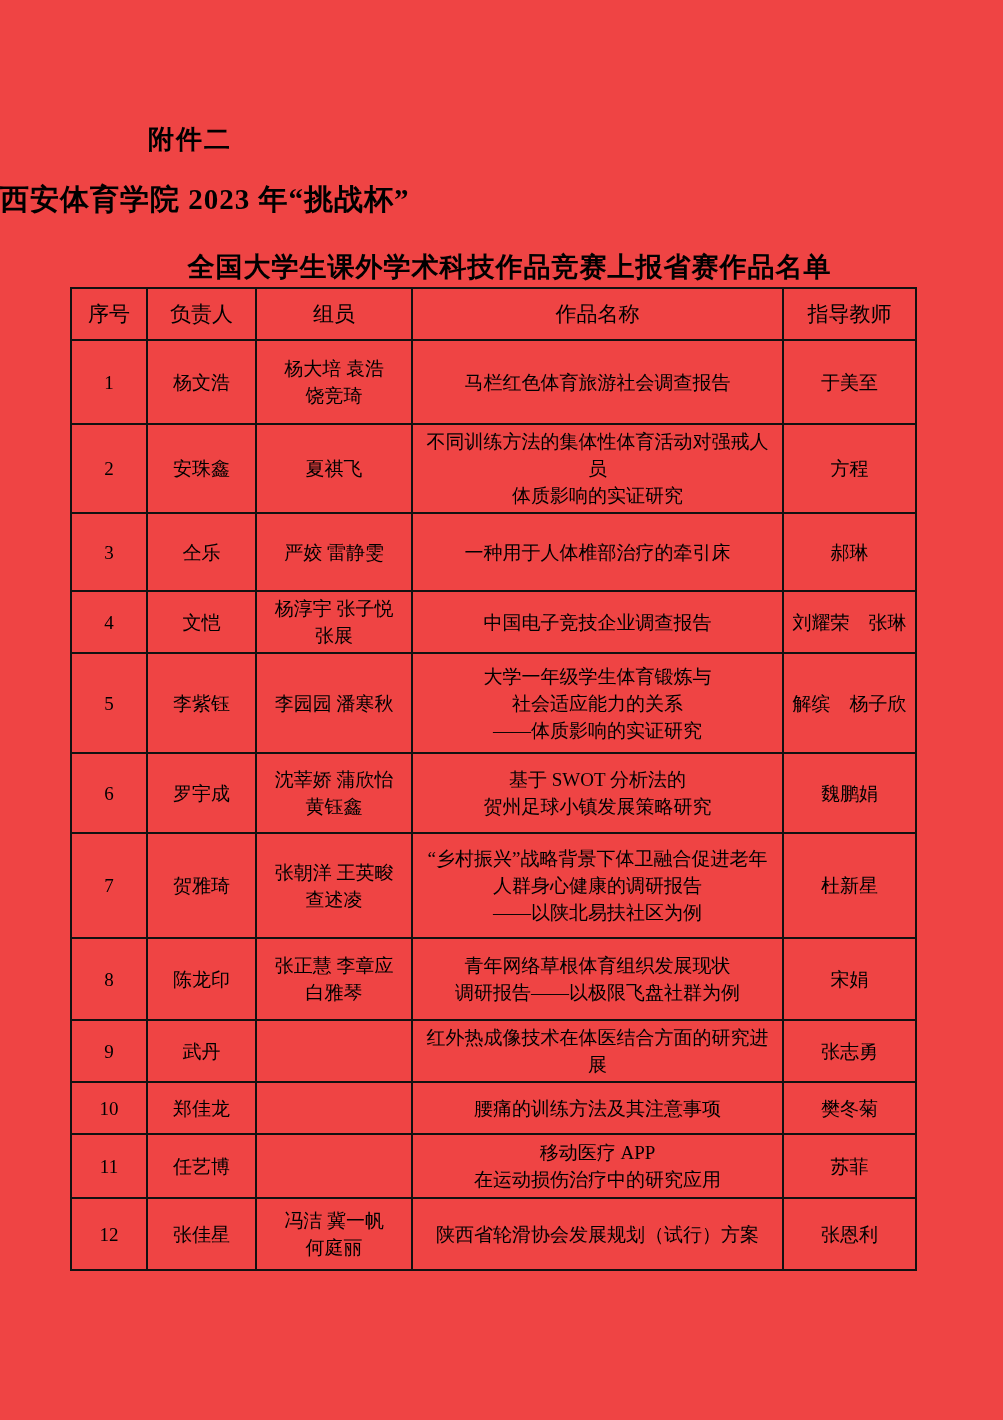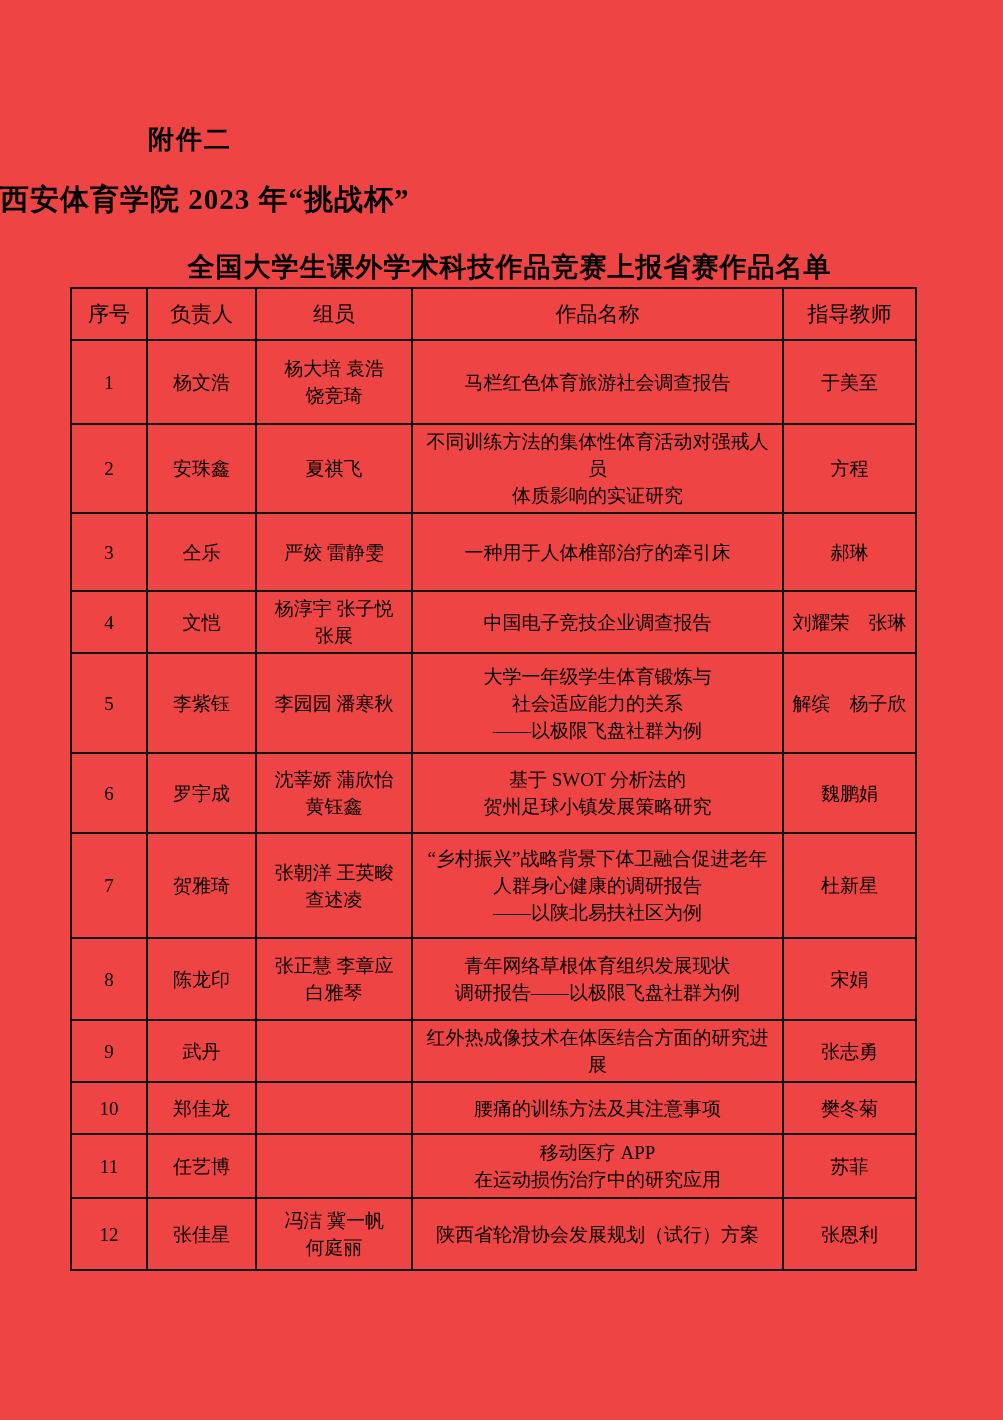--- a/index.html
+++ b/index.html
@@ -202,21 +202,21 @@
           </td>
           <td>
             <div class="line">李紫钰</div>
           </td>
           <td>
             <div class="line">李园园 潘寒秋</div>
           </td>
           <td>
             <div class="line">大学一年级学生体育锻炼与</div>
             <div class="line">社会适应能力的关系</div>
-            <div class="line">——以极限飞盘社群为例</div>
+            <div class="line">——体质影响的实证研究</div>
           </td>
           <td>
             <div class="line">解缤　杨子欣</div>
           </td>
         </tr>
         <tr>
           <td>
             <div class="line">6</div>
           </td>
           <td>

